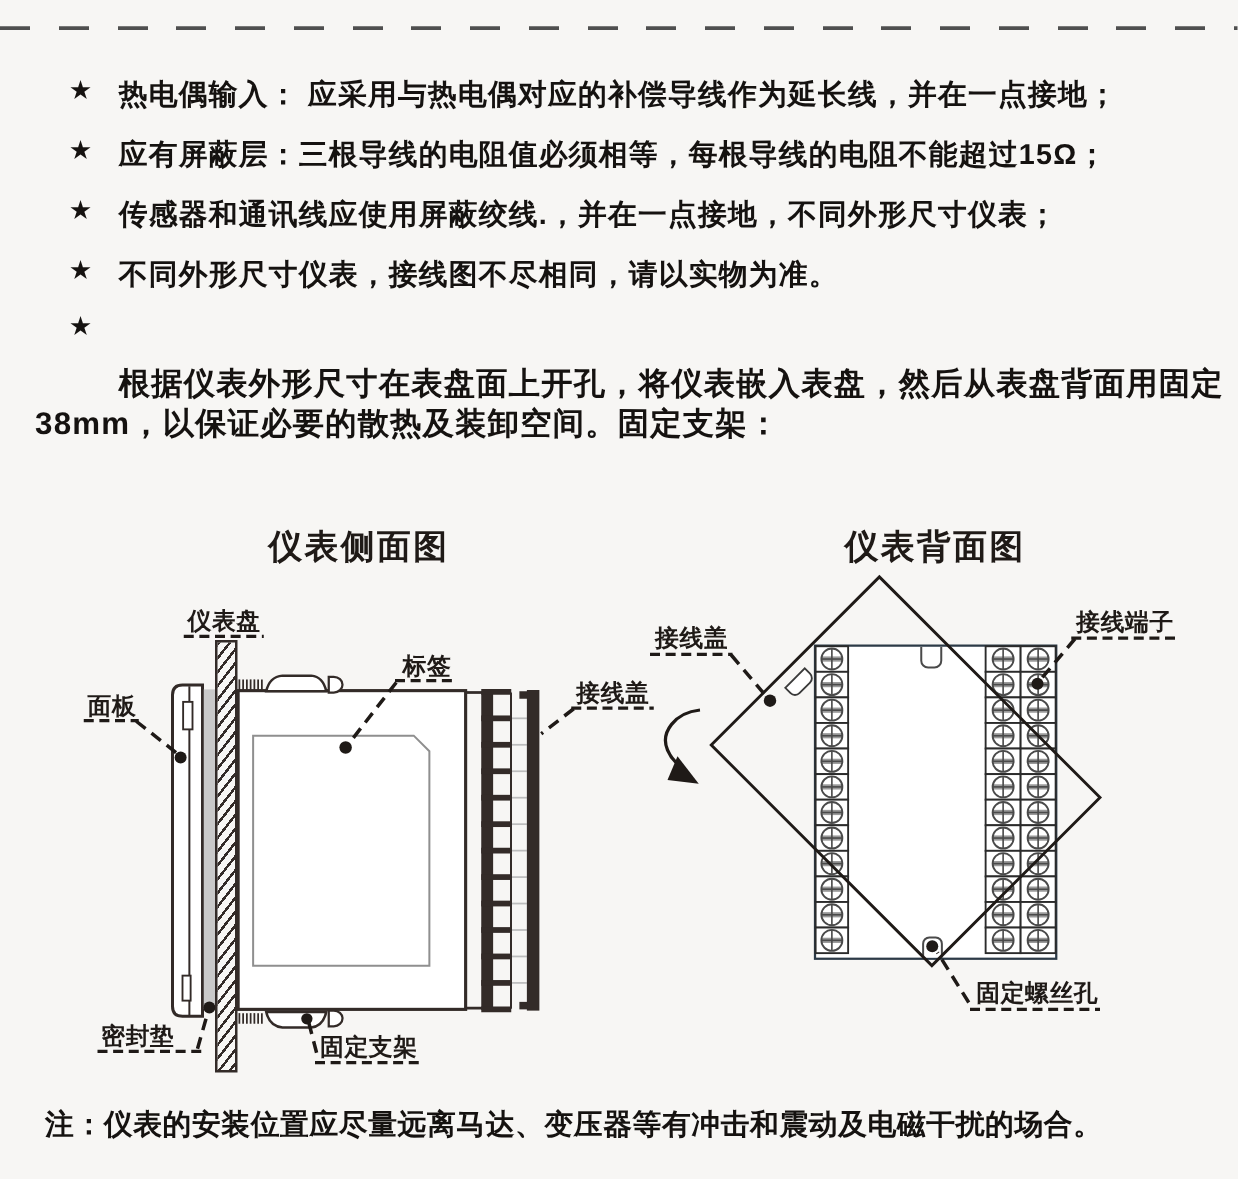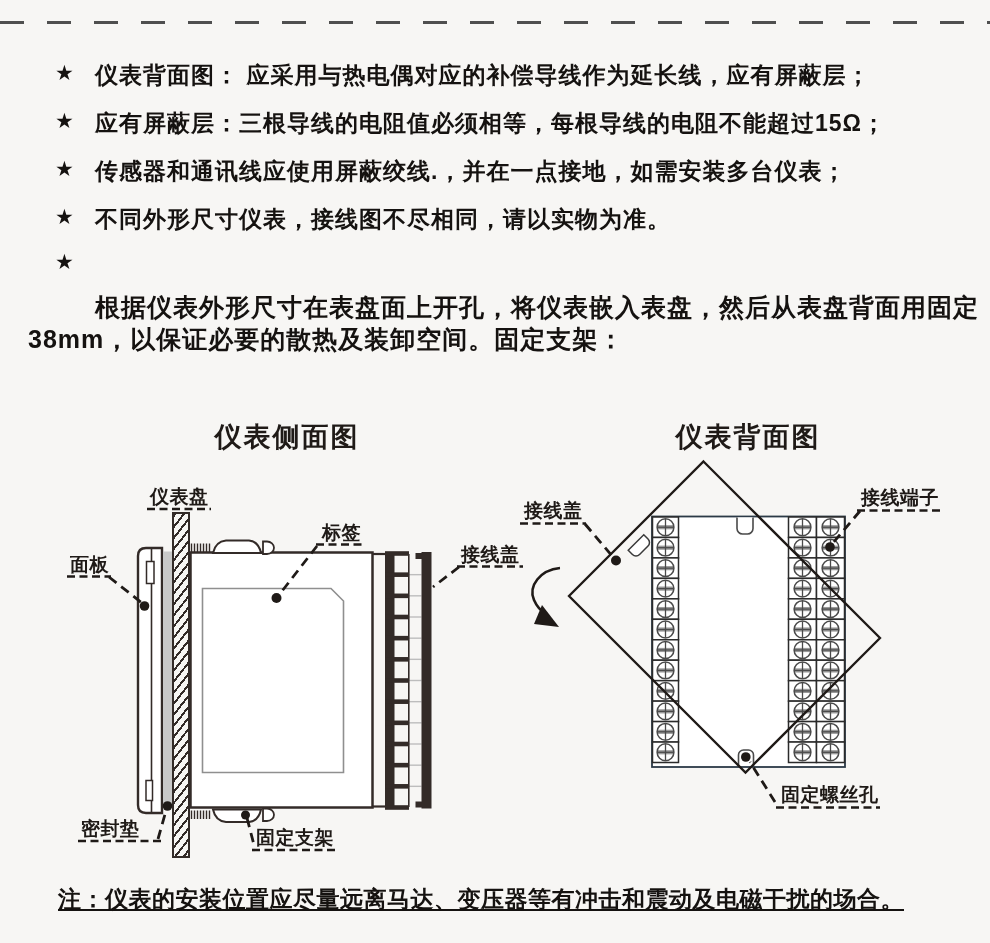--- a/index.html
+++ b/index.html
@@ -22,23 +22,22 @@
   .section-head{
     left:55px;top:249px;display:flex;font-weight:bold;font-size:23px;
     letter-spacing:1px;white-space:nowrap;
   }
   .para{
     left:28px;top:292px;font-weight:bold;font-size:25px;letter-spacing:1px;
     line-height:31.5px;white-space:nowrap;
   }
   .para .indent{padding-left:67px;}
   .note{
-    left:58px;top:884px;font-weight:bold;font-size:23px;letter-spacing:0.5px;
+    left:36px;top:884px;font-weight:bold;font-size:23px;letter-spacing:0.5px;
     white-space:nowrap;
-    text-decoration:underline;
   }
   .wall{
     left:172px;top:512px;width:14px;height:342px;
     border:2px solid #332b28;
     background:repeating-linear-gradient(128deg,#332b28 0 2px,transparent 2px 6.8px);
   }
   svg.diagram-layer{left:0;top:0;width:990px;height:943px;}
   .dtitle{
     font-family:"DejaVu Serif","Liberation Serif",serif;
     font-size:27px;font-weight:bold;fill:#1f1a17;letter-spacing:2px;
@@ -50,29 +49,29 @@
   .ink{stroke:#332b28;fill:none;}
 </style>
 </head>
 <body>
 
 <div class="abs divider"></div>
 
 <div class="abs bullets">
   <div class="bullet">
     <span class="star">★</span>
-    <span>仪表背面图： 应采用与热电偶对应的补偿导线作为延长线，应有屏蔽层；</span>
+    <span>热电偶输入： 应采用与热电偶对应的补偿导线作为延长线，并在一点接地；</span>
   </div>
   <div class="bullet">
     <span class="star">★</span>
     <span>应有屏蔽层：三根导线的电阻值必须相等，每根导线的电阻不能超过15Ω；</span>
   </div>
   <div class="bullet">
     <span class="star">★</span>
-    <span>传感器和通讯线应使用屏蔽绞线.，并在一点接地，如需安装多台仪表；</span>
+    <span>传感器和通讯线应使用屏蔽绞线.，并在一点接地，不同外形尺寸仪表；</span>
   </div>
   <div class="bullet">
     <span class="star">★</span>
     <span>不同外形尺寸仪表，接线图不尽相同，请以实物为准。</span>
   </div>
 </div>
 
 <div class="abs section-head">
   <span class="star">★</span>
 </div>

